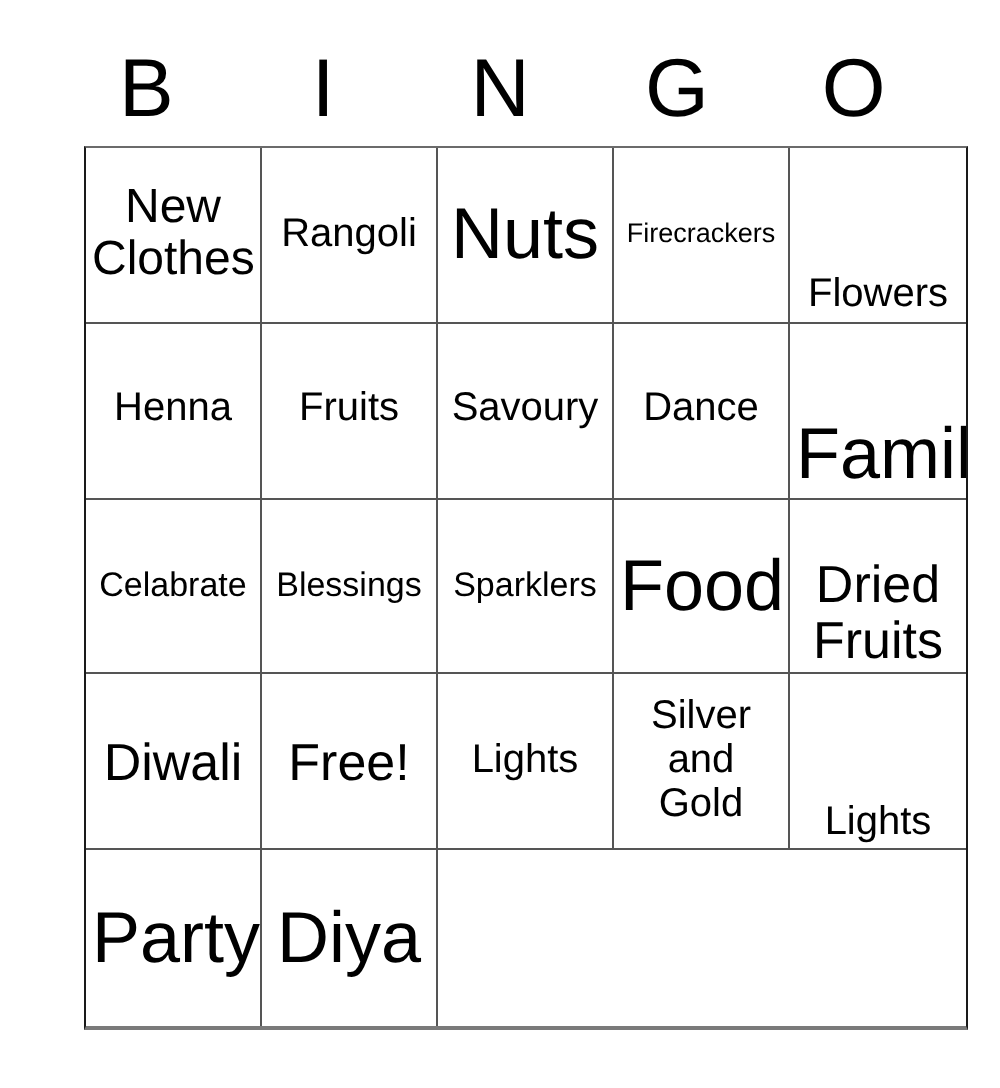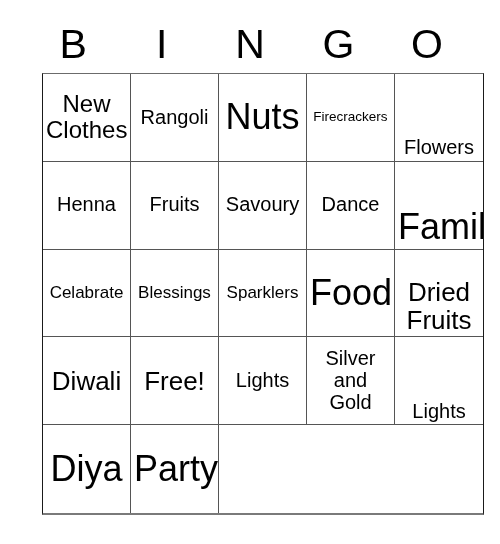--- a/index.html
+++ b/index.html
@@ -166,20 +166,20 @@
       </div>
       <div class="bingo-cell">
         <span class="cell-text size-md">Silver
 and
 Gold</span>
       </div>
       <div class="bingo-cell">
         <span class="cell-text size-xl">Lights</span>
       </div>
       <div class="bingo-cell">
-        <span class="cell-text size-huge">Diya</span>
+        <span class="cell-text size-huge">Party</span>
       </div>
       <div class="bingo-cell">
-        <span class="cell-text size-huge">Party</span>
+        <span class="cell-text size-huge">Diya</span>
       </div>
     </div>
 
 </div>
 
 </body></html>

